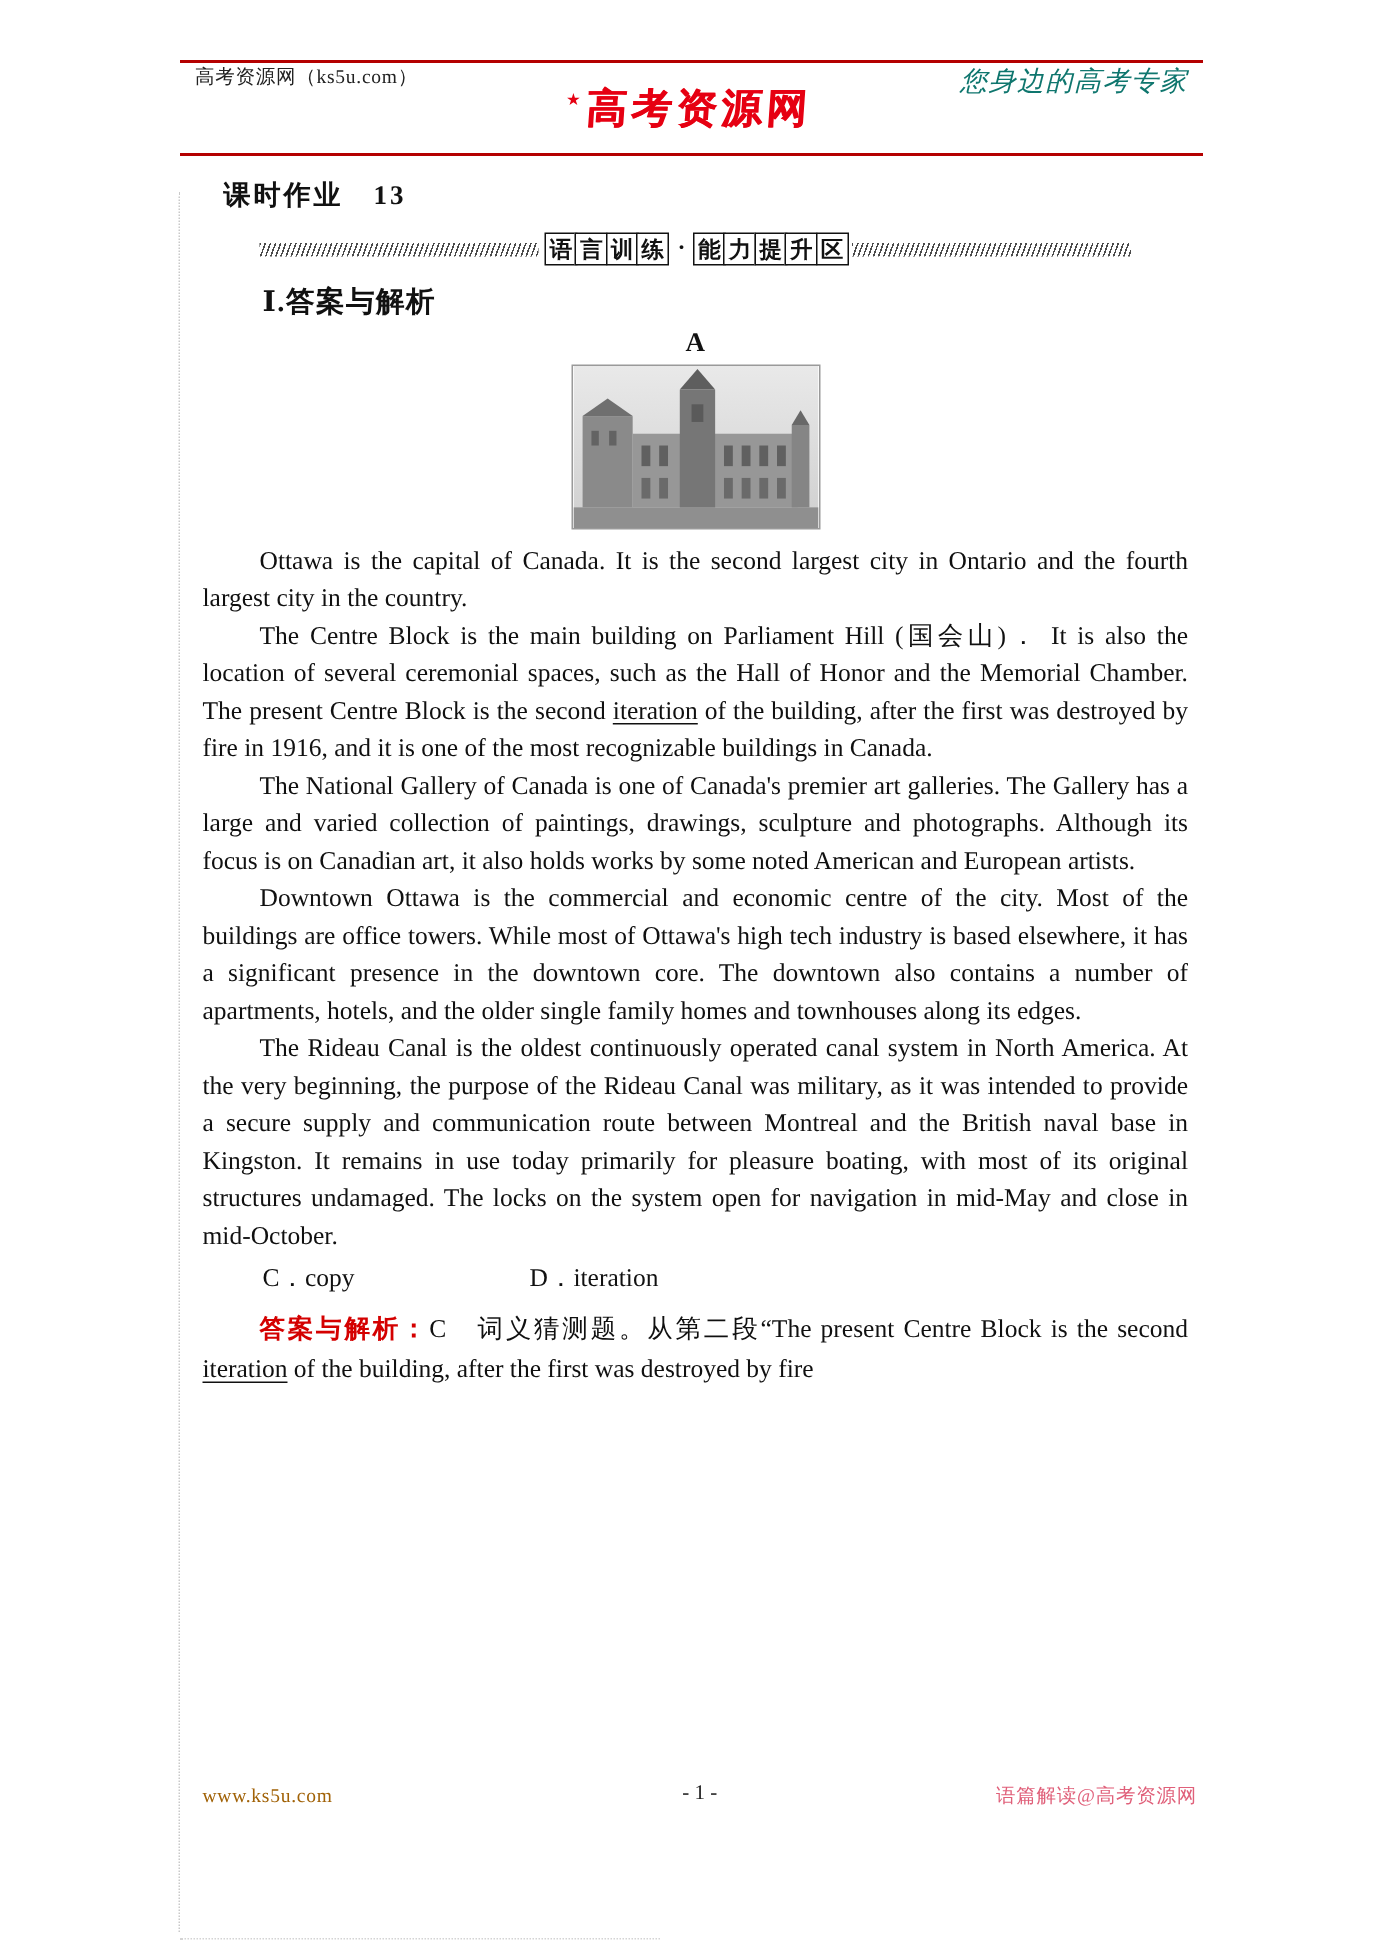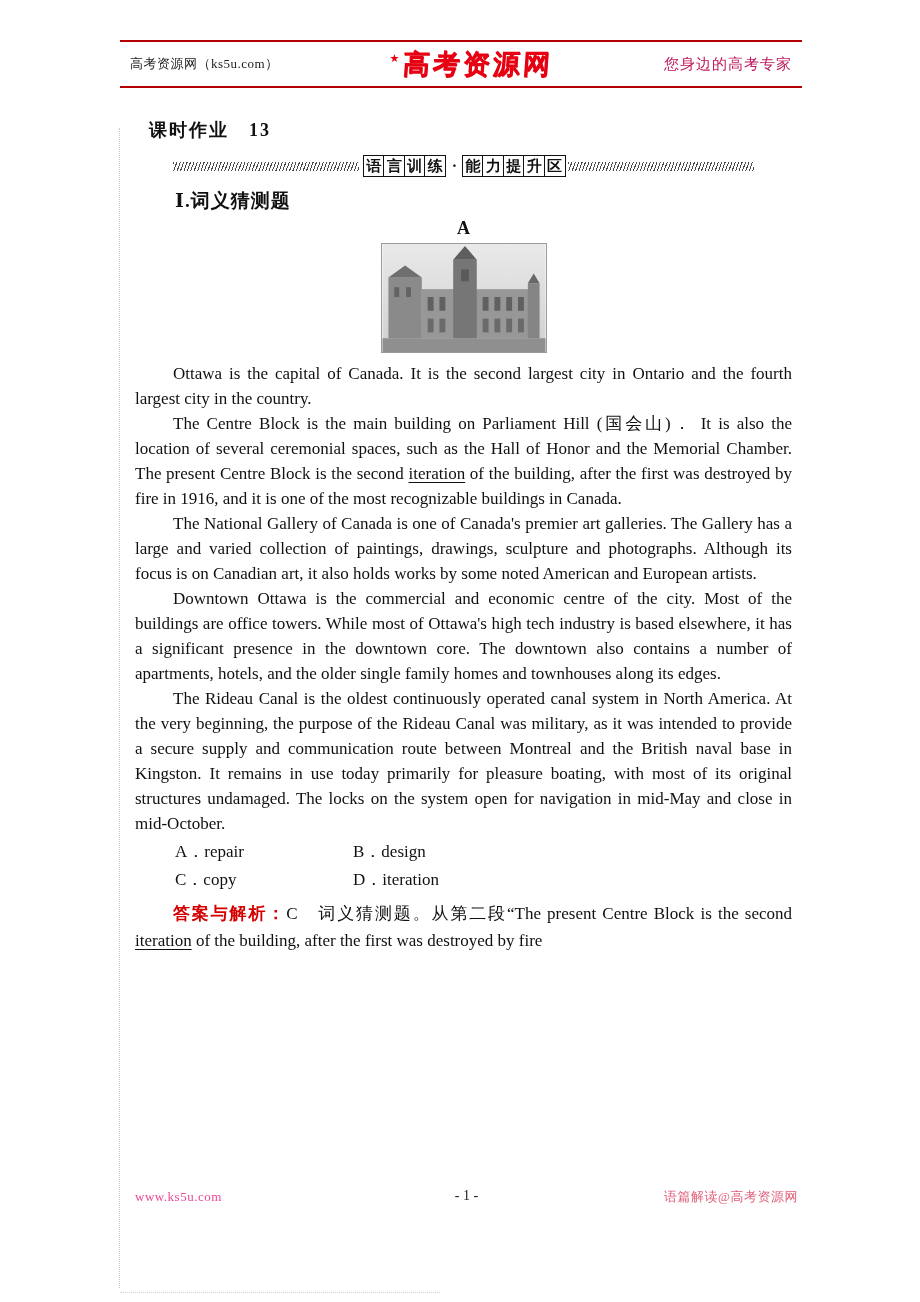--- a/index.html
+++ b/index.html
@@ -23,42 +23,41 @@
   .scan-line-bottom {
     position: absolute;
     left: 120px; top: 1292px;
     width: 320px; height: 0;
     border-top: 1px dotted #d4d4d4;
   }
   
   .hdr {
     position: absolute;
     left: 120px; right: 118px; top: 40px;
-    height: 48px;
+    height: 64px;
     border-top: 2px solid #b40000;
     border-bottom: 2px solid #b40000;
     display: flex;
-    align-items: center;
     justify-content: space-between;
     padding: 0 10px;
   }
   .hdr-site { font-size: 13px; color: #222; letter-spacing: 0.5px; }
   .hdr-logo {
     display: flex; align-items: center; gap: 4px;
     color: #e60012;
   }
   .hdr-logo .logo-star { font-size: 11px; transform: translateY(-6px); }
   .hdr-logo .logo-text {
     font-size: 27px;
     font-weight: bold;
     letter-spacing: 3px;
     transform: skewX(-4deg);
     text-shadow: 0.5px 0.5px 0 #e60012;
   }
-  .hdr-slogan { font-size: 15px; color: #be185d; letter-spacing: 1px; }
+  .hdr-slogan { font-size: 18px; color: #0f766e; letter-spacing: 1px; font-style: italic; }
   
   .content {
     position: absolute;
     left: 135px; right: 128px; top: 118px;
   }
   .doc-title {
     font-size: 18px;
     font-weight: 600;
     letter-spacing: 2px;
     margin-left: 14px;
@@ -129,21 +128,21 @@
   .ans-label { color: #d40000; font-weight: bold; }
   
   .ftr {
     position: absolute;
     left: 135px; right: 122px; top: 1188px;
     display: flex;
     justify-content: space-between;
     align-items: baseline;
     font-size: 13px;
   }
-  .ftr-left { color: #ec4899; letter-spacing: 0.5px; text-align: right; }
+  .ftr-left { color: #a16207; letter-spacing: 0.5px; text-align: right; }
   .ftr-center {
     position: absolute;
     left: 50%; transform: translateX(-50%);
     color: #222; font-size: 14px;
   }
   .ftr-right { color: #e0607a; letter-spacing: 0.5px; }
 </style>
 </head>
 <body>
 
@@ -175,21 +174,21 @@
         <span class="bdot">·</span>
         <span class="bchar">能</span>
         <span class="bchar">力</span>
         <span class="bchar">提</span>
         <span class="bchar">升</span>
         <span class="bchar">区</span>
       </span>
       <span class="hatch"></span>
     </div>
 
-    <div class="sec-heading">Ⅰ.词义猜测题</div>
+    <div class="sec-heading">Ⅰ.答案与解析</div>
 
     <div class="passage-label">A</div>
 
     <svg class="photo" viewBox="0 0 166 110" xmlns="http://www.w3.org/2000/svg">
       <defs>
         <linearGradient id="sky" x1="0" y1="0" x2="0" y2="1">
           <stop offset="0" stop-color="#e9e9e9"></stop>
           <stop offset="1" stop-color="#cfcfcf"></stop>
         </linearGradient>
       </defs>
@@ -226,24 +225,20 @@
     <p class="para">The National Gallery of Canada is one of Canada's premier art galleries. The Gallery has a large and varied collection of paintings, drawings, sculpture and photographs. Although its focus is on Canadian art, it also holds works by some noted American and European artists.</p>
 
     <p class="para">Downtown Ottawa is the commercial and economic centre of the city. Most of the buildings are office towers. While most of Ottawa's high tech industry is based elsewhere, it has a significant presence in the downtown core. The downtown also contains a number of apartments, hotels, and the older single family homes and townhouses along its edges.</p>
 
     <p class="para">The Rideau Canal is the oldest continuously operated canal system in North America.   At the very beginning, the purpose of the Rideau Canal was military, as it was intended to provide a secure supply and communication route between Montreal and the British naval base in Kingston. It remains in use today primarily for pleasure boating, with most of its original structures undamaged. The locks on the system open for navigation in mid-May and close in mid-October.</p>
 
 
 
     <div class="opts">
       <div class="opt-row">
-        <span class="opt-a">A．repair</span>
-        <span class="opt-b">B．design</span>
-      </div>
-      <div class="opt-row">
         <span class="opt-a">C．copy</span>
         <span class="opt-b">D．iteration</span>
       </div>
     </div>
 
     <p class="para answer"><span class="ans-label">答案与解析：</span><span>C　词义猜测题。从第二段“The present Centre Block is the second </span><span class="u">iteration</span><span> of the building, after the first was destroyed by fire</span></p>
 
   </div>
 
   <div class="ftr">

